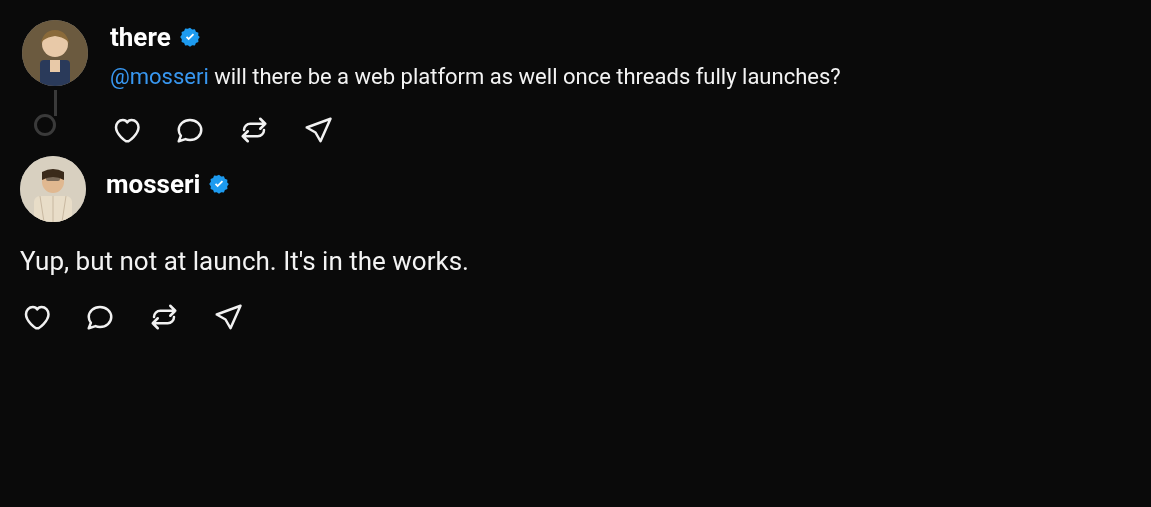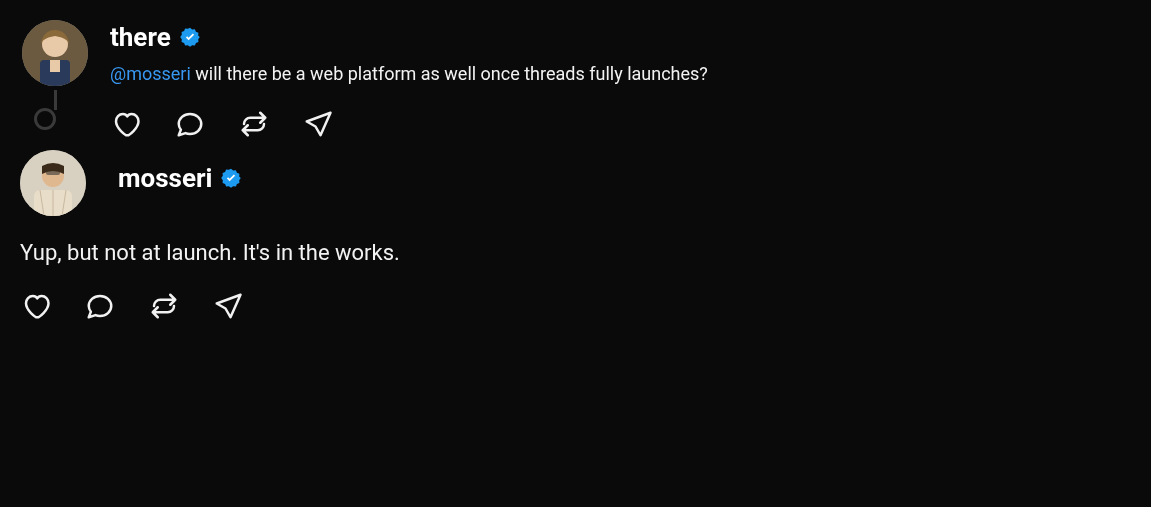--- a/index.html
+++ b/index.html
@@ -27,28 +27,28 @@
     position: relative; width: 22px; height: 22px; margin-top: -2px; margin-bottom: 10px;
   }
   .thread-end-circle {
     width: 22px; height: 22px; border: 3px solid #3a3a3a; border-radius: 50%; background: #0a0a0a;
     position: absolute; left: -10px; top: 0;
   }
   .content-col { flex: 1; padding-top: 2px; }
   .username-row { display: flex; align-items: center; gap: 8px; margin-bottom: 10px; }
   .username { font-weight: 700; font-size: 26px; color: #fff; }
   .verified { width: 22px; height: 22px; display: inline-flex; }
-  .post-body { font-size: 18px; line-height: 1.35; color: #f3f3f3; margin-bottom: 22px; }
+  .post-body { font-size: 22px; line-height: 1.35; color: #f3f3f3; margin-bottom: 22px; }
   .mention { color: #3897f0; }
   .actions { display: flex; gap: 32px; align-items: center; }
   .action-btn { width: 32px; height: 32px; display: inline-flex; align-items: center; justify-content: center; cursor: pointer; color: #f1f1f1; }
   .action-btn svg { width: 30px; height: 30px; stroke: currentColor; }
   .post2 { margin-top: 10px; }
-  .post2-header { display: flex; align-items: center; gap: 32px; margin-bottom: 22px; text-align: center; }
-  .post2-body { font-size: 22px; line-height: 1.35; color: #f3f3f3; margin-bottom: 22px; }
+  .post2-header { display: flex; align-items: center; gap: 20px; margin-bottom: 22px; text-align: center; }
+  .post2-body { font-size: 26px; line-height: 1.35; color: #f3f3f3; margin-bottom: 22px; }
 </style>
 </head>
 <body>
 
 <div class="thread">
 
   <div class="post1">
     <div class="avatar-col">
       <div class="avatar">
         <svg viewBox="0 0 66 66">

